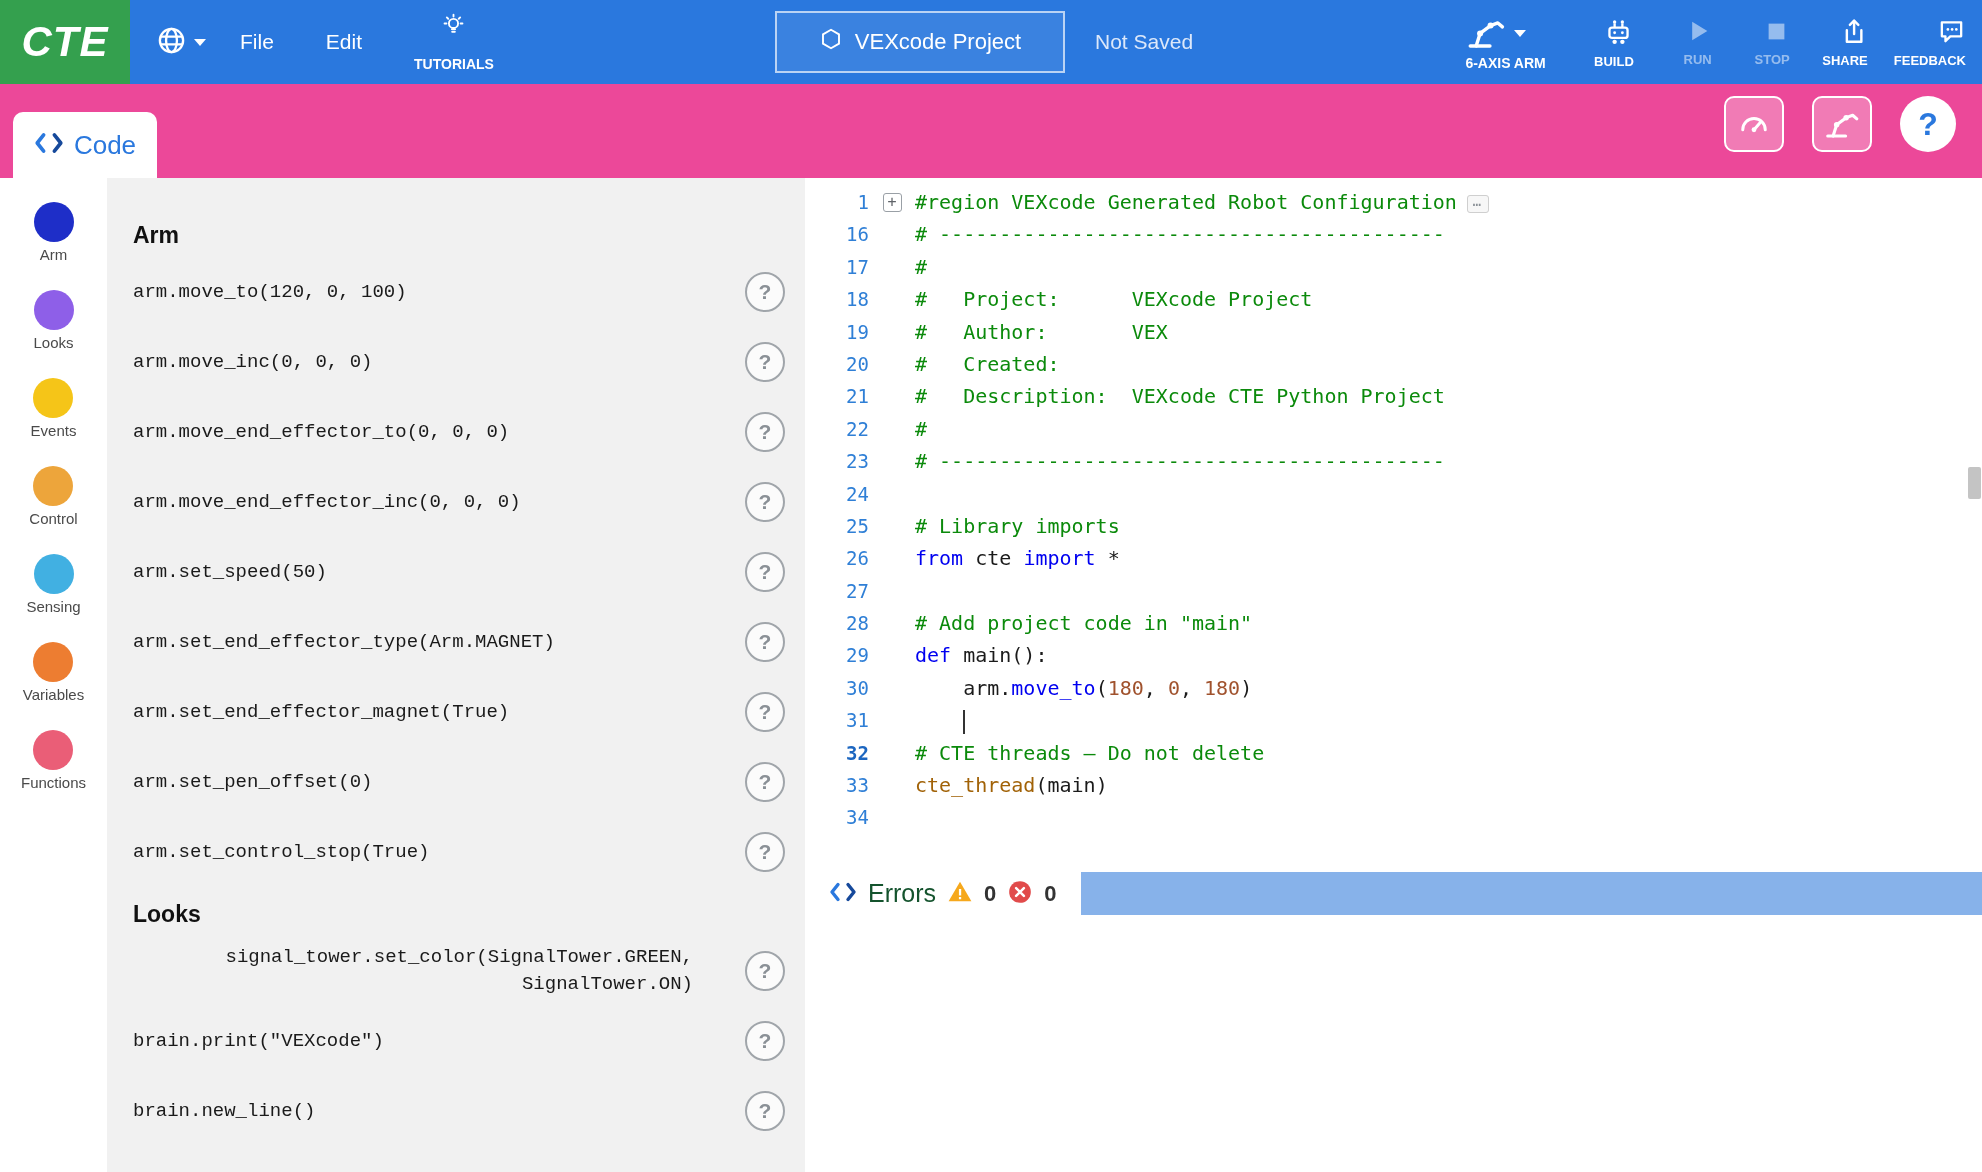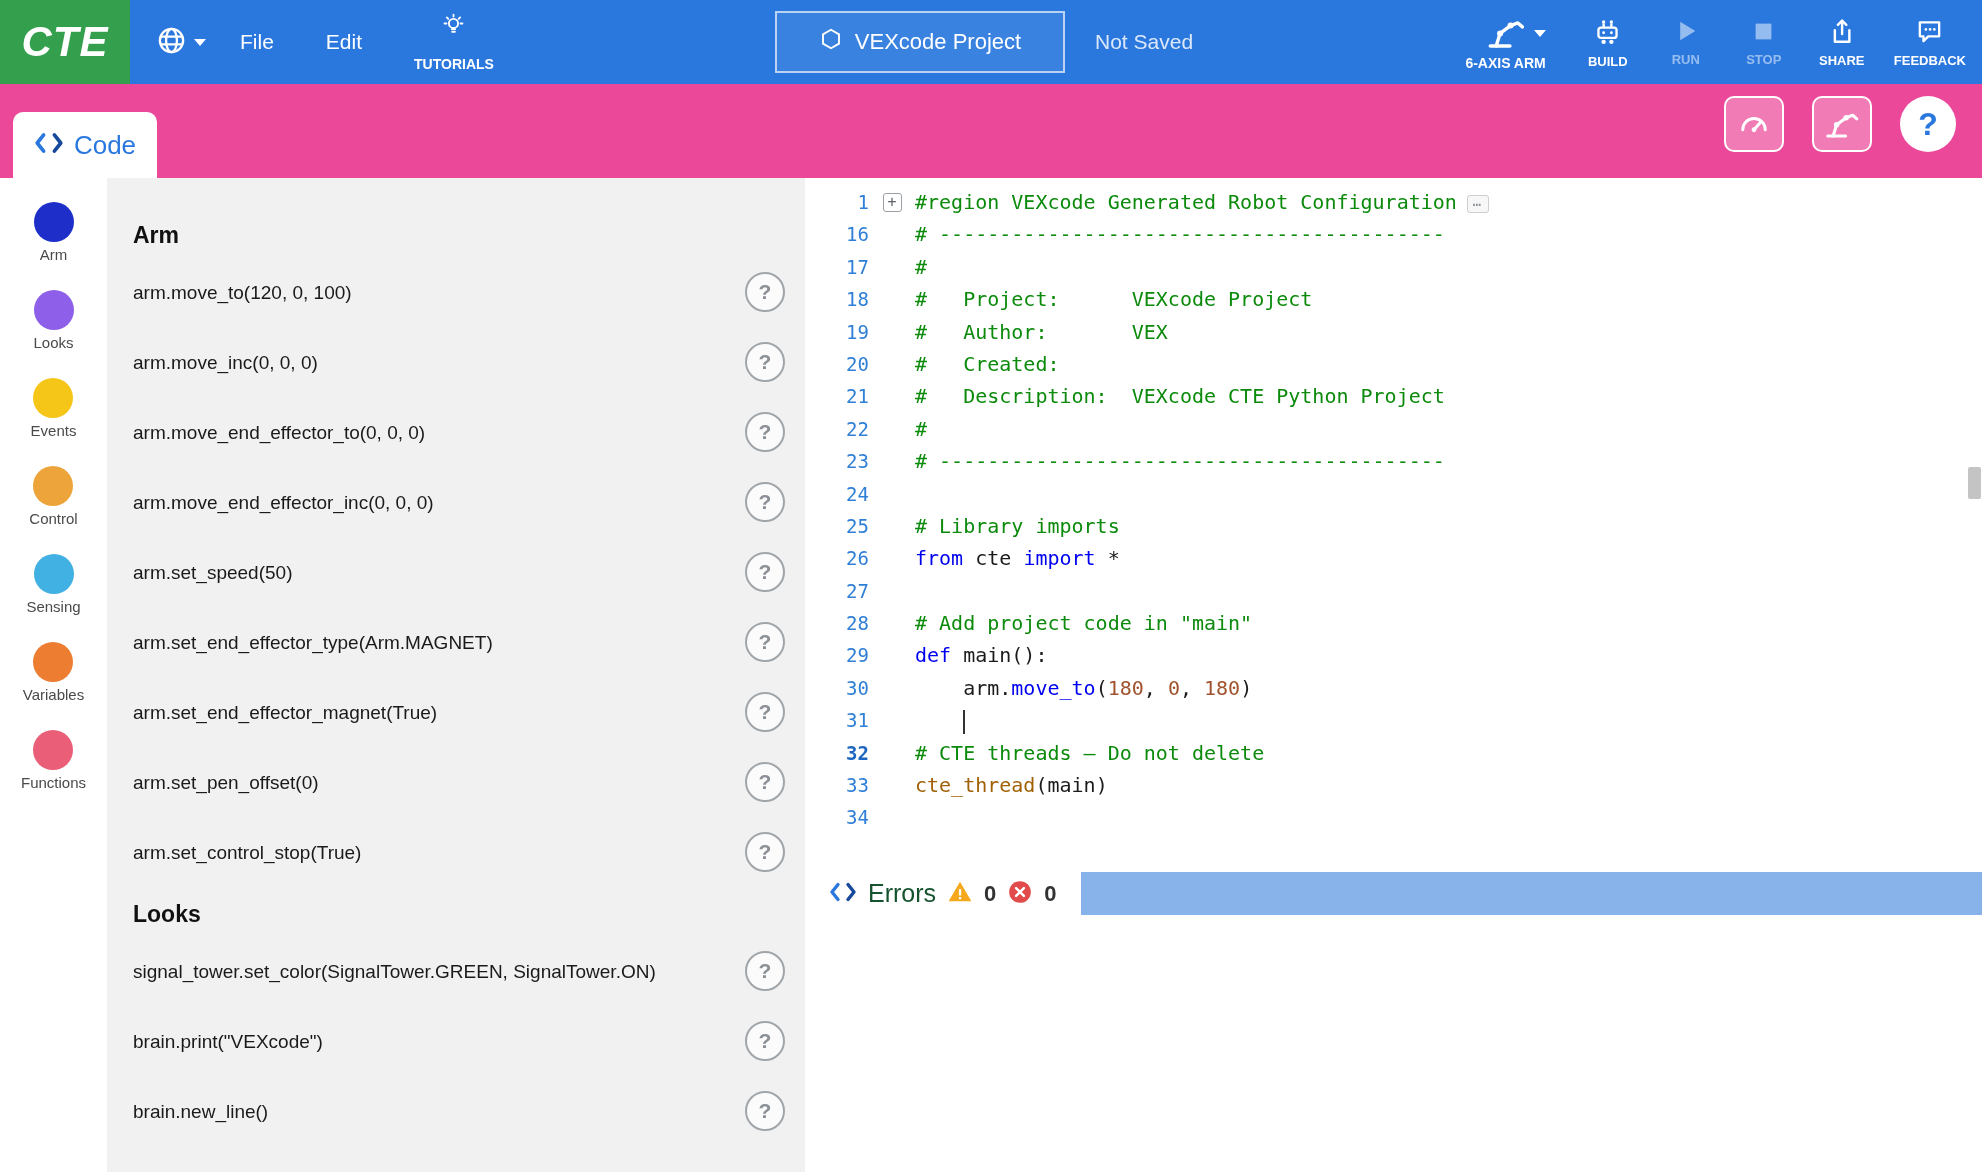--- a/index.html
+++ b/index.html
@@ -14,24 +14,24 @@
   .caret { width:0; height:0; border-left:6px solid transparent; border-right:6px solid transparent; border-top:7px solid #fff; }
   .tb-menu { font-size:21px; padding:0 18px; margin-left:16px; cursor:pointer; }
   .tb-tutorials { display:flex; flex-direction:column; align-items:center; gap:16px; margin-left:34px;
                   font-size:14px; font-weight:bold; cursor:pointer; }
   .tb-project { position:absolute; left:775px; top:11px; width:290px; height:62px;
                 border:2px solid rgba(255,255,255,.65); background:rgba(255,255,255,.08); border-radius:0;
                 display:flex; align-items:center; justify-content:center; gap:12px; font-size:22px; cursor:pointer; }
   .tb-notsaved { position:absolute; left:1095px; top:0; height:84px; display:flex; align-items:center;
                  font-size:21px; color:#dce8fa; }
   .tb-right { position:absolute; right:16px; top:0; height:84px; display:flex; align-items:center; gap:26px; }
-  .device { display:flex; flex-direction:column; align-items:flex-end; gap:2px; font-size:14px; font-weight:bold;
+  .device { display:flex; flex-direction:column; align-items:flex-start; gap:2px; font-size:14px; font-weight:bold;
             margin-right:10px; cursor:pointer; }
   .dev-top { display:flex; align-items:center; gap:7px; }
-  .tb-action { display:flex; flex-direction:column; align-items:center; gap:4px; font-size:13px; font-weight:bold;
+  .tb-action { display:flex; flex-direction:column; align-items:flex-end; gap:4px; font-size:13px; font-weight:bold;
                min-width:52px; cursor:pointer; }
   .tb-action.dim { opacity:.5; cursor:default; }
 
   
   .subbar { height:94px; background:#ec4899; position:relative; }
   .tab-code { position:absolute; left:13px; bottom:0; width:144px; height:66px; background:#fff;
               border-radius:10px 10px 0 0; display:flex; align-items:center; justify-content:center; gap:10px;
               color:#2a78de; font-size:26px; cursor:pointer; }
   .sb-actions { position:absolute; right:26px; top:12px; display:flex; gap:28px; align-items:center; }
   .sb-btn { width:60px; height:56px; border-radius:10px; background:rgba(255,255,255,.28); border:2px solid #fff;
@@ -42,22 +42,22 @@
   
   .main { display:flex; height:994px; }
   .cats { width:107px; background:#fff; padding-top:24px; display:flex; flex-direction:column; align-items:center; }
   .cat-item { display:flex; flex-direction:column; align-items:center; height:88px; cursor:pointer; }
   .cat-dot { width:40px; height:40px; border-radius:50%; }
   .cat-label { font-size:15px; color:#4a4a4a; margin-top:4px; }
 
   .palette { width:698px; background:#f1f1f1; padding-top:30px; overflow:hidden; }
   .pal-title { font-size:23px; font-weight:bold; color:#111; margin:14px 0 8px 26px; }
   .pal-row { display:flex; align-items:center; justify-content:space-between; padding:0 20px 0 26px; min-height:70px; }
-  .pal-code { font-family:Liberation Sans, sans-serif; font-size:19px; color:#1a1a1a; max-width:560px;
-              white-space:pre-wrap; line-height:27px; }
+  .pal-code { font-family:Liberation Mono, monospace; font-size:19px; color:#1a1a1a; max-width:560px;
+              white-space:pre-wrap; line-height:27px;text-align:right; }
   .pal-help { width:40px; height:40px; border-radius:50%; border:2px solid #a0a5aa; background:#fbfbfb; color:#8a9096;
               font-size:21px; font-weight:bold; flex:none; display:flex; align-items:center; justify-content:center;
               cursor:pointer; }
 
   
   .editor-col { flex:1; display:flex; flex-direction:column; background:#fff; position:relative; }
   .editor { height:694px; padding-top:8px; font-family:"DejaVu Sans Mono", monospace; font-size:20px; overflow:hidden; }
   .ed-line { display:flex; height:32.4px; line-height:32.4px; cursor:text; }
   .ed-gutter { width:64px; text-align:right; color:#2f7fd6; font-size:19px; flex:none; }
   .ed-gutter.active { font-weight:bold; color:#1c66c0; }

